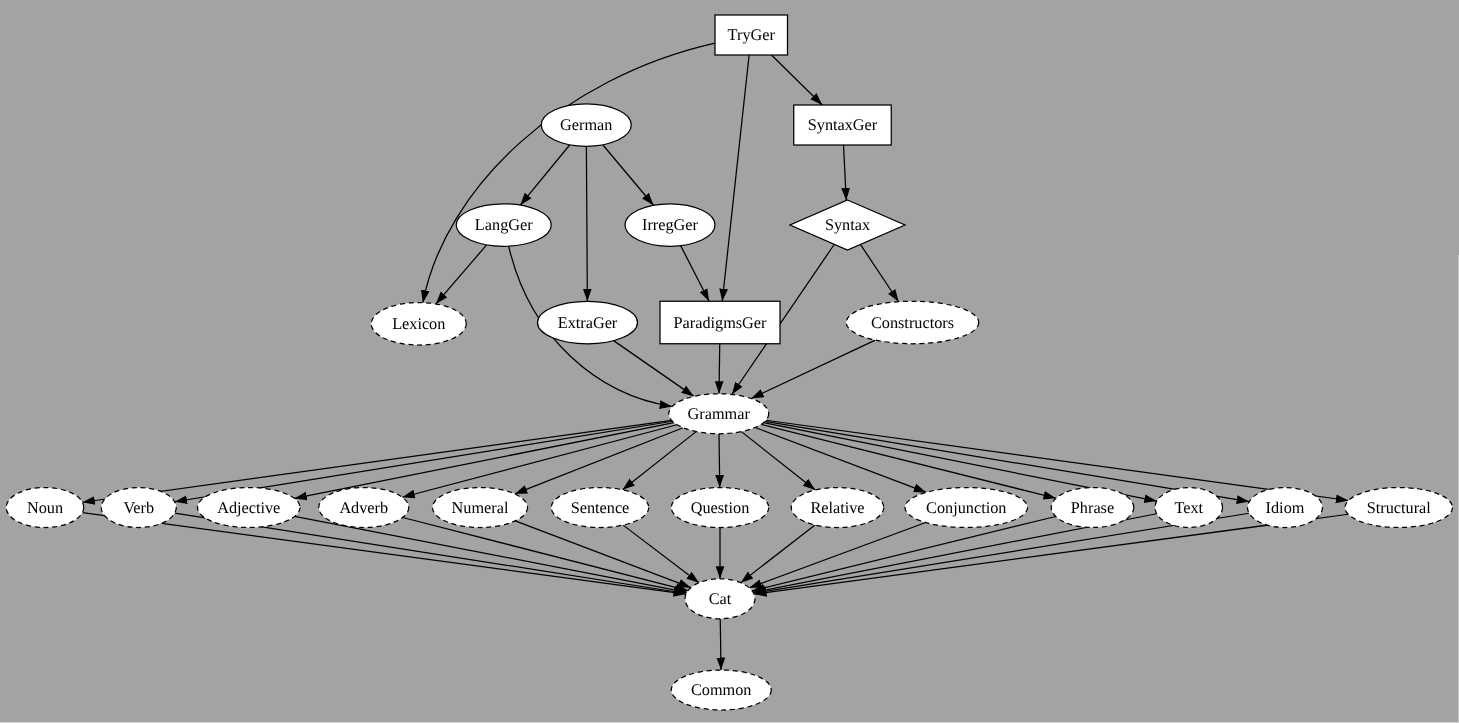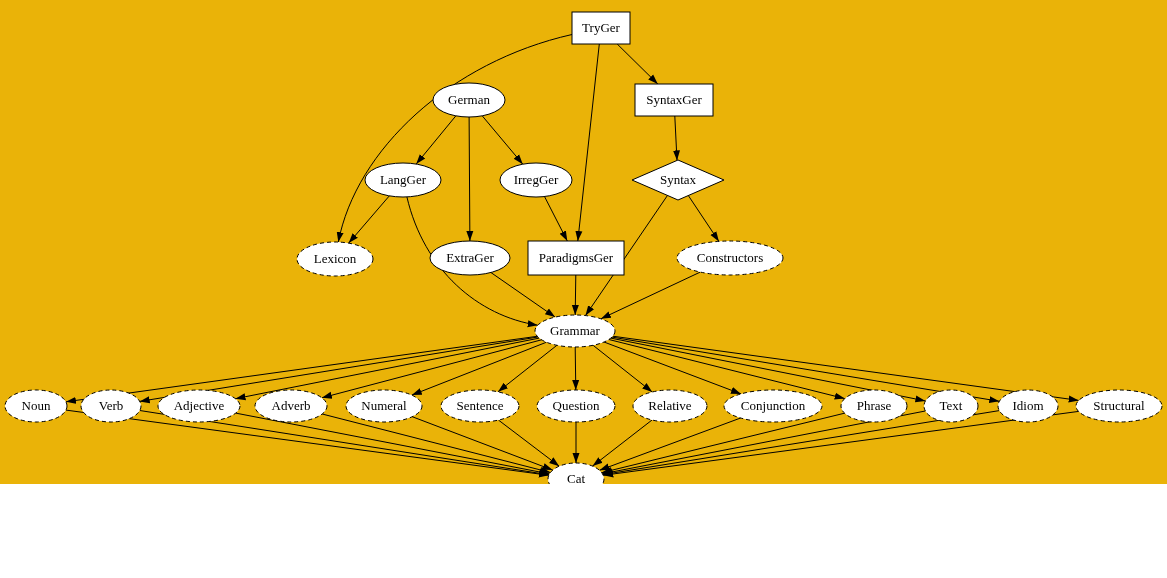--- a/index.html
+++ b/index.html
@@ -4,22 +4,22 @@
 <style>
   html, body {
     margin: 0;
     padding: 0;
     background: #ffffff;
     font-family: "Liberation Serif", serif;
   }
   .canvas-wrap {
     position: relative;
     width: 1167px;
-    height: 484px;
-    background: #eab308;
+    height: 578px;
+    background: #a3a3a3;
     overflow: hidden;
     text-align: center;
   }
   .graph-svg {
     display: block;
     width: 1167px;
     height: 578px;
   }
   .graph-svg text {
     font-family: "Liberation Serif", serif;

